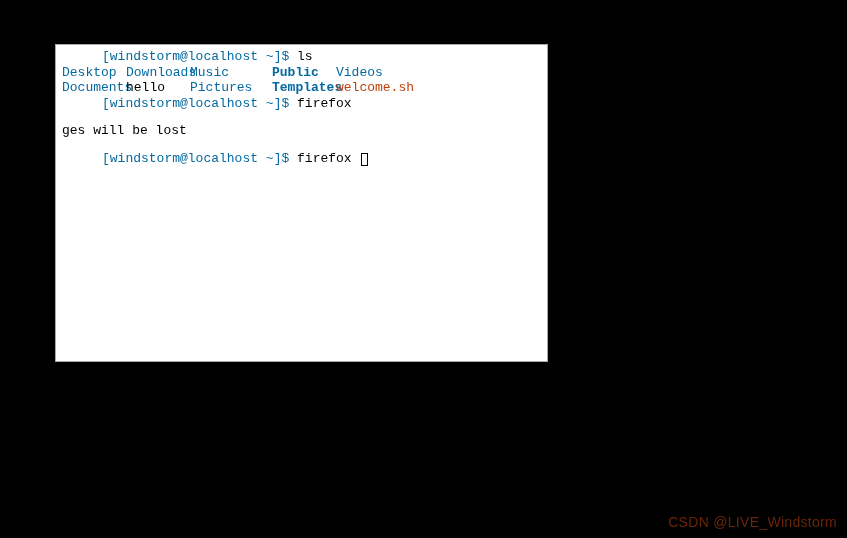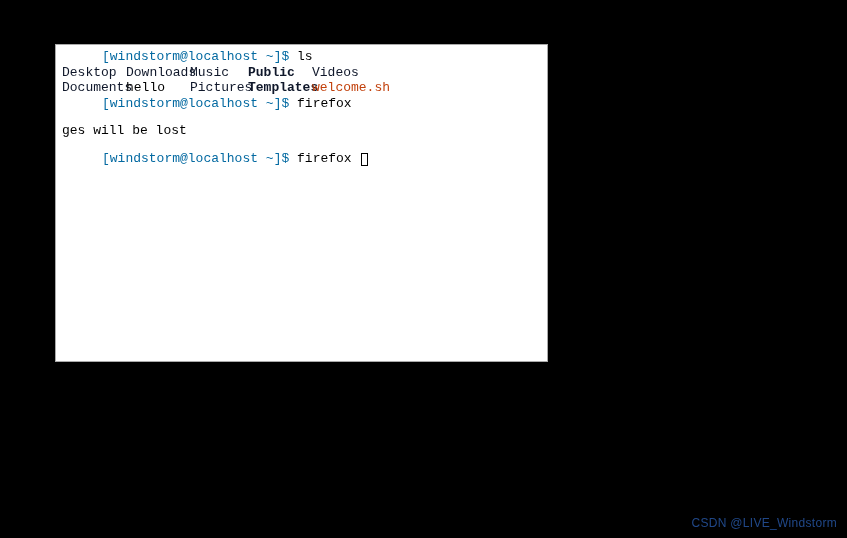--- a/index.html
+++ b/index.html
@@ -18,46 +18,46 @@
       top: 44px;
       width: 493px;
       height: 318px;
       background: #fff;
       border: 1px solid #aaa;
       padding: 4px 6px;
       line-height: 1.2;
     }
     .line { white-space: pre; color: #000; }
     .prompt { color: #0369a1; margin-left: 40px; }
-    .dir { color: #0f172a; }
+    .dir { color: #0369a1; }
     .exe { color: #c2410c; }
     .plain { color: #000000; }
     .ls-row { display: flex; }
     .col { display: inline-block; }
     .c1 { width: 64px; }
     .c2 { width: 64px; }
-    .c3 { width: 58px; }
+    .c3 { width: 82px; }
     .c4 { width: 64px; font-weight: bold; }
     .c5 { width: auto; text-align: right; }
     .cursor {
       display: inline-block;
       width: 7px;
       height: 13px;
       border: 1px solid #000;
       vertical-align: text-bottom;
       margin-left: 2px;
     }
     .watermark {
       position: absolute;
       right: 10px;
       bottom: 8px;
-      color: #3b82f6;
+      color: #c2410c;
       opacity: 0.55;
       font-family: Arial, sans-serif;
-      font-size: 12px;
+      font-size: 14px;
       letter-spacing: 0.3px;
     }
     .spacer { height: 12px; }
   </style>
 </head>
 <body>
 
 <div class="terminal-window">
 
   <div class="line"><span class="prompt">[windstorm@localhost ~]$ </span><span class="plain">ls</span></div>

